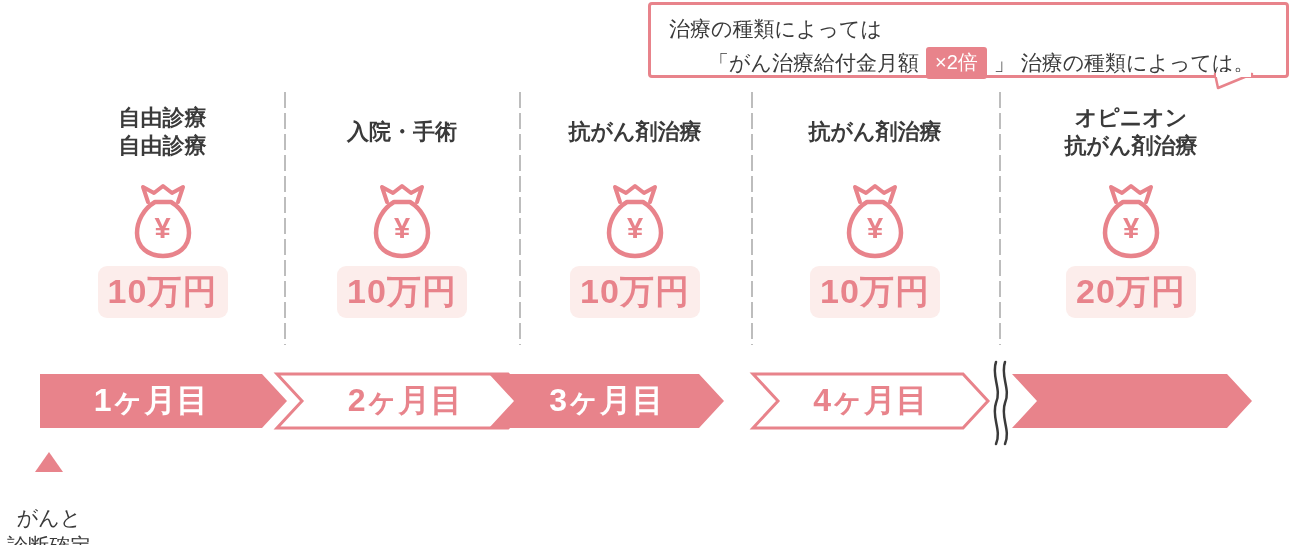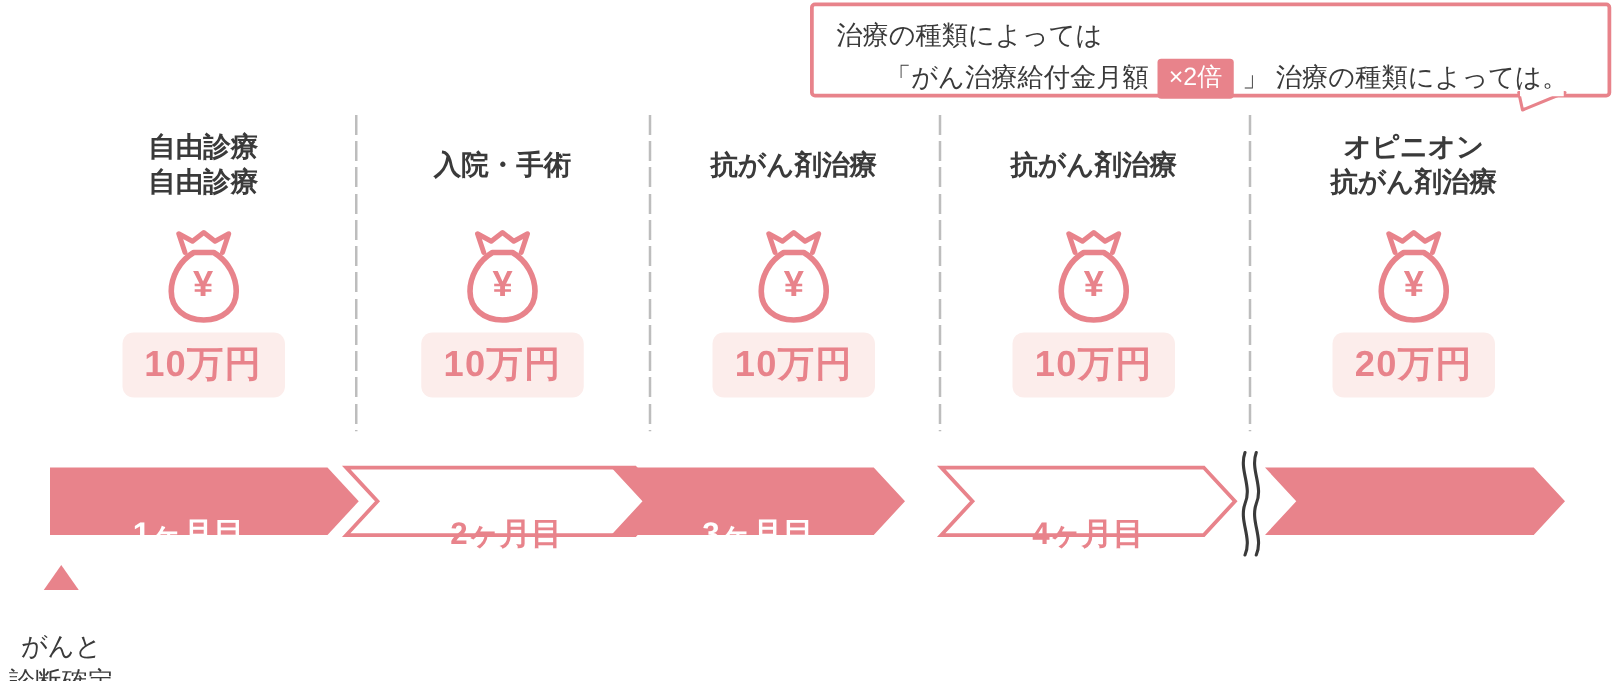--- a/index.html
+++ b/index.html
@@ -65,21 +65,21 @@
     color: var(--accent);
     font-size: 29px; font-weight: 800;
   }
   .amount-box {
     width: 130px; height: 52px;
     margin: 6px auto 0 auto;
     background: var(--pale_pink);
     border-radius: 9px;
     display: flex; align-items: center; justify-content: center;
     color: var(--accent);
-    font-size: 29px; font-weight: bold;
+    font-size: 34px; font-weight: bold;
     letter-spacing: 1px;
   }
   .amount-note {
     margin-top: 9px;
     color: var(--text_dark);
     font-size: 20px; font-weight: 500;
   }
 
   
   .divider {
@@ -90,22 +90,22 @@
   }
 
   
   .arrow { position: absolute; top: 374px; height: 54px; }
   .arrow svg { width: 100%; height: 100%; overflow: visible; display: block; }
   .arrow--solid polygon { fill: var(--accent); }
   .arrow--outline polygon { fill: #fff; stroke: var(--accent); stroke-width: 3; stroke-linejoin: miter; }
   .arrow-label {
     position: absolute; top: 0; height: 100%;
     display: flex; align-items: center; justify-content: center;
-    font-size: 25px; font-weight: bold;
-    width: calc(100% - 50px); left: 25px; margin-top: 25px;
+    font-size: 32px; font-weight: bold;
+    width: calc(100% - 50px); left: 25px;
   }
   .arrow--flat .arrow-label { left: 0; width: calc(100% - 25px); }
   .arrow--solid .arrow-label { color: #fff; }
   .arrow--outline .arrow-label { color: var(--accent); }
   .wavy { position: absolute; left: 991px; top: 362px; overflow: visible; }
   .wavy path { fill: none; stroke: var(--text_dark); stroke-width: 2.5; stroke-linecap: round; }
 
   
   .marker-triangle {
     position: absolute; left: 35px; top: 452px;

